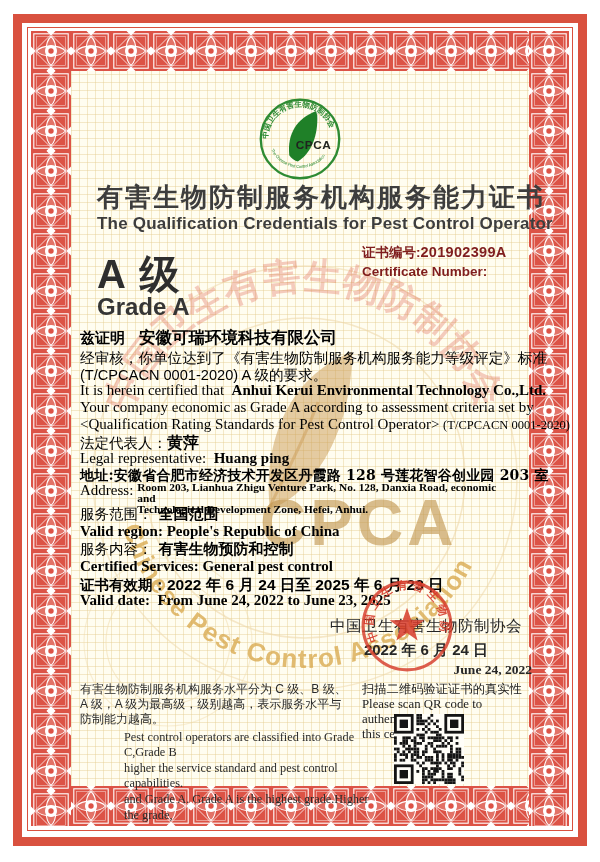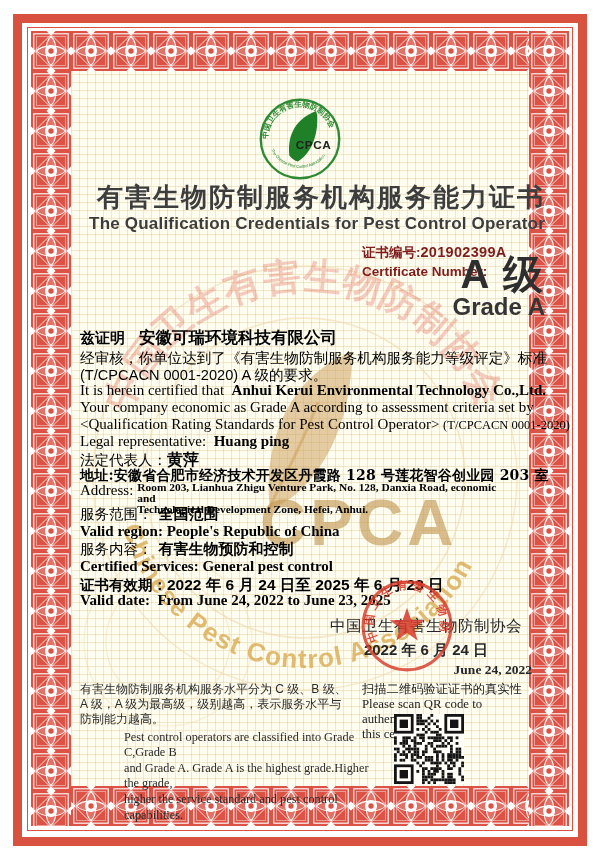--- a/index.html
+++ b/index.html
@@ -9,21 +9,21 @@
   .border-solid{position:absolute;left:13px;top:14px;right:13px;bottom:16px;border:9px solid #d9513f;}
   .border-thin{position:absolute;left:27px;top:27px;right:27px;bottom:31px;border:1.5px solid #d9513f;}
   .strip{position:absolute;display:block;}
   
   .paper{position:absolute;left:71px;top:71px;width:458px;height:716px;background-color:#fffdf0;
     background-image:
       repeating-linear-gradient(0deg, rgba(226,200,135,.40) 0 1px, transparent 1px 8px),
       repeating-linear-gradient(90deg, rgba(226,200,135,.40) 0 1px, transparent 1px 8px);}
   .wm{position:absolute;left:0;top:0;width:600px;height:862px;pointer-events:none;}
   
-  .center{position:absolute;left:67px;width:458px;text-align:right;color:#3d3d3d;padding-left:20px;}
+  .center{position:absolute;left:77px;width:458px;text-align:left;color:#3d3d3d;padding-left:20px;}
   .title-zh{top:180px;font-size:26px;font-weight:bold;letter-spacing:2px;}
   .title-en{top:214px;font-size:17px;font-weight:600;letter-spacing:.2px;}
   .grade-zh{top:247px;font-size:40px;font-weight:bold;color:#2e2e2e;letter-spacing:2px;}
   .grade-en{top:293px;font-size:24px;font-weight:600;color:#353535;}
   .certno{position:absolute;left:362px;top:243px;color:#7f1d1d;font-weight:bold;line-height:19px;}
   .certno .l1{font-size:13.5px;}
   .certno .num{font-size:14.5px;letter-spacing:.3px;}
   .certno .l2{font-size:13.5px;}
   .body{position:absolute;left:80px;top:327px;width:436px;color:#000000;}
   .ln{white-space:nowrap;}
@@ -208,22 +208,22 @@
   <div class="center grade-zh">A 级</div>
   <div class="center grade-en">Grade A</div>
 
   <div class="body">
     <div class="ln b-l1"><span class="kai">兹证明</span><span class="kai co">安徽可瑞环境科技有限公司</span></div>
     <div class="ln b-zh">经审核，你单位达到了《有害生物防制服务机构服务能力等级评定》标准</div>
     <div class="ln b-zh3">(T/CPCACN 0001-2020) A 级的要求。</div>
     <div class="ln b-en serif"><span>It is herein certified that</span>&nbsp;&nbsp;<b>Anhui Kerui Environmental Technology Co.,Ltd.</b></div>
     <div class="ln b-en serif">Your company economic as Grade A according to assessment criteria set by</div>
     <div class="ln b-en serif"><span>&lt;Qualification Rating Standards for Pest Control Operator&gt;</span> <span class="b-small">(T/CPCACN 0001-2020)</span></div>
+    <div class="ln b-l7"><span>法定代表人：</span><span class="kai nm">黄萍</span></div>
     <div class="ln b-en serif"><span>Legal representative:</span>&nbsp;&nbsp;<b>Huang ping</b></div>
-    <div class="ln b-l7"><span>法定代表人：</span><span class="kai nm">黄萍</span></div>
     <div class="ln b-addr kai"><span>地址:</span><span>安徽省合肥市经济技术开发区丹霞路 128 号莲花智谷创业园 203 室</span></div>
     <div class="b-addr-en serif">
       <span class="lbl">Address:</span>
       <span class="val"><span>Room 203, Lianhua Zhigu Venture Park, No. 128, Danxia Road, economic and</span><br><span>Technological Development Zone, Hefei, Anhui.</span></span>
     </div>
     <div class="ln b-pair"><span>服务范围：</span><span class="kai val">全国范围</span></div>
     <div class="ln b-en6 serif">Valid region: People's Republic of China</div>
     <div class="ln b-pair"><span>服务内容：</span><span class="kai val">有害生物预防和控制</span></div>
     <div class="ln b-en6 serif">Certified Services: General pest control</div>
     <div class="ln b-valid"><span>证书有效期：</span><span class="val">2022 年 6 月 24 日至 2025 年 6 月 23 日</span></div>
@@ -246,22 +246,22 @@
       <polygon points="48,30 52.2,42.1 65,42.3 54.8,49.9 58.4,62.2 48,54.8 37.6,62.2 41.2,49.9 31,42.3 43.8,42.1" fill="#d63a2a" opacity=".85"></polygon>
     </svg>
   </div>
 
   <div class="footnote">
     <div class="z">有害生物防制服务机构服务水平分为 C 级、B 级、</div>
     <div class="z">A 级，A 级为最高级，级别越高，表示服务水平与</div>
     <div class="z">防制能力越高。</div>
     <div class="e">
       <div>Pest control operators are classified into Grade C,Grade B</div>
+      <div>higher the service standard and pest control capabilities.</div>
       <div>and Grade A. Grade A is the highest grade.Higher the grade,</div>
-      <div>higher the service standard and pest control capabilities.</div>
     </div>
   </div>
 
   <div class="qrblock">
     <div class="z">扫描二维码验证证书的真实性</div>
     <div class="e">Please scan QR code to authenticate</div>
     <div class="e">this certificate</div>
   </div>
   <div class="qrwrap">
     <svg id="qrsvg" viewBox="0 0 70 70" width="70" height="70">

